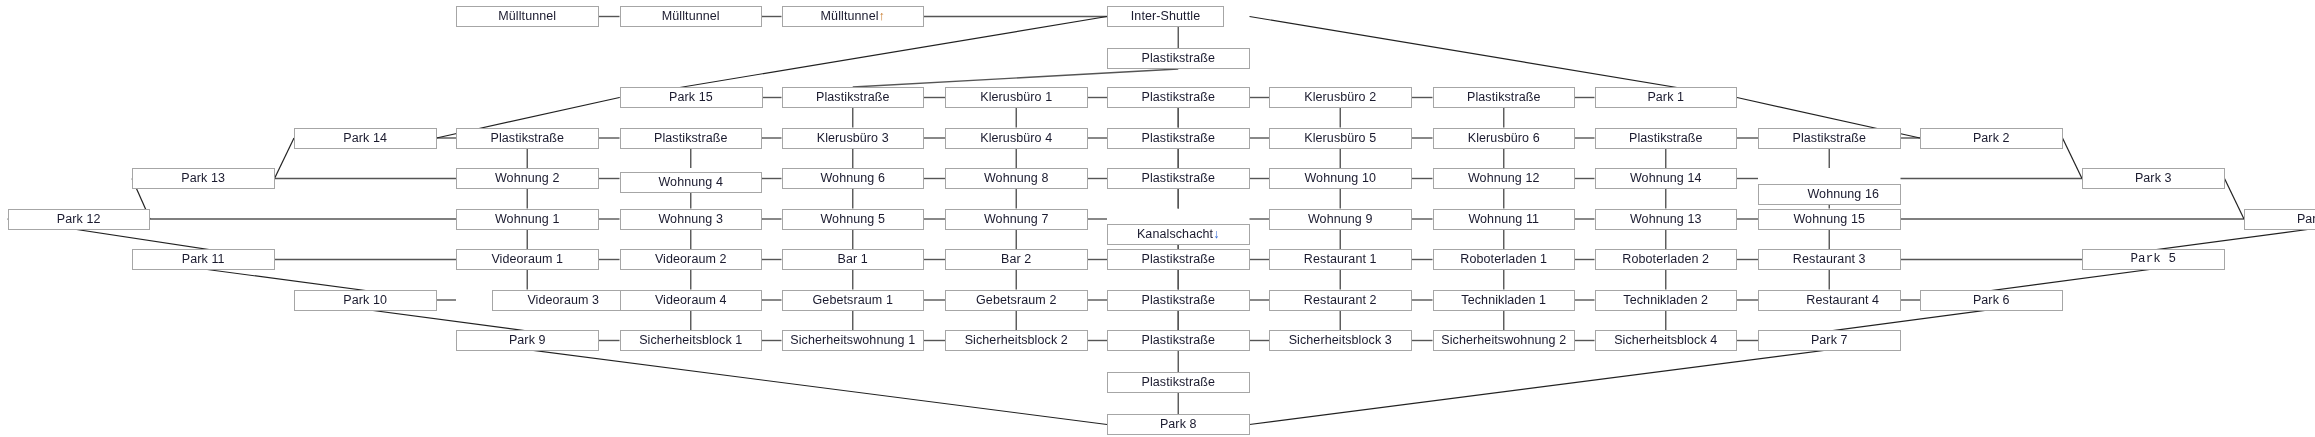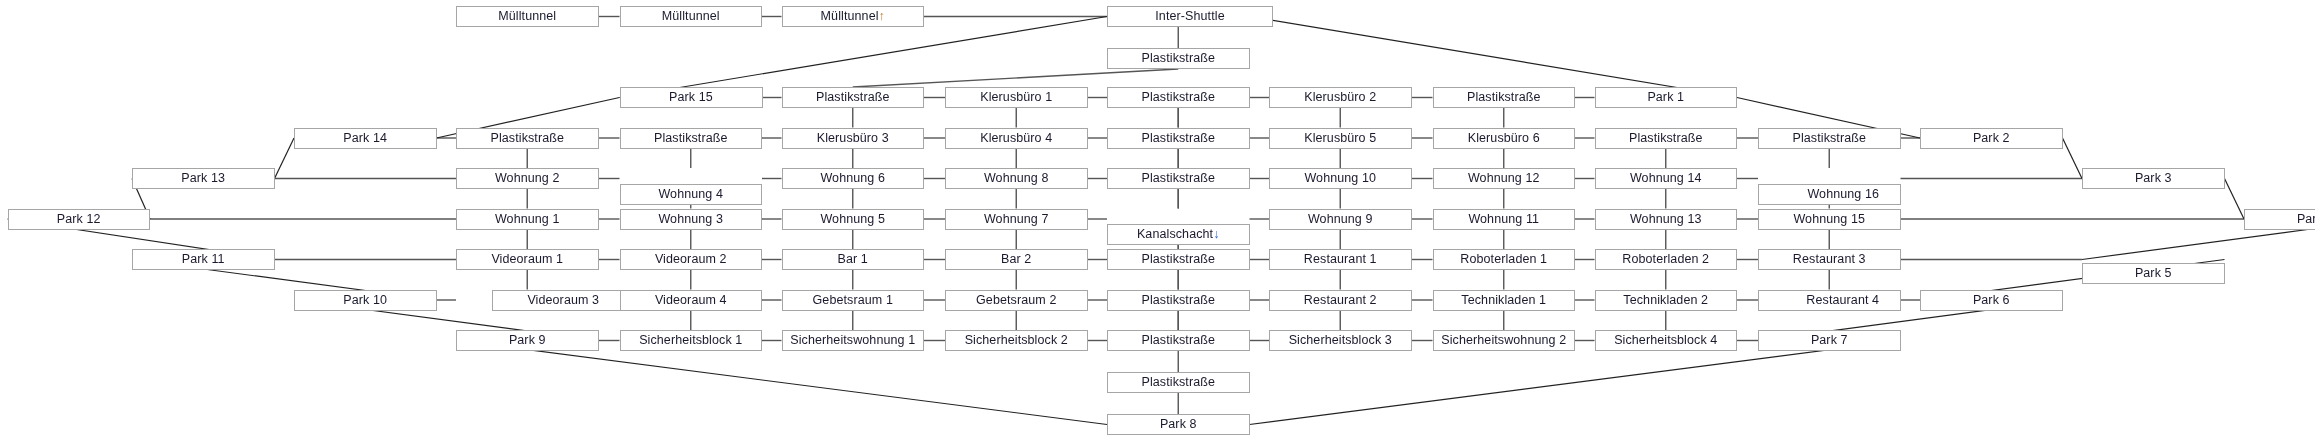--- a/index.html
+++ b/index.html
@@ -172,21 +172,21 @@
       <line x1="456" y1="340.5" x2="1107" y2="424.5" stroke="#222222" stroke-width="1.2"></line>
       <line x1="1900.5" y1="340.5" x2="1249.5" y2="424.5" stroke="#222222" stroke-width="1.2"></line>
     </svg>
   <div id="nodes">
       <div class="node" style="left: 456px; top: 6px; width: 142.5px;">Mülltunnel</div>
       <div class="node" style="left: 619.5px; top: 6px; width: 142.5px;">Mülltunnel</div>
       <div class="node" style="left: 781.5px; top: 6px; width: 142.5px;">
         <span>Mülltunnel </span>
         <span class="arrow-up">↑</span>
       </div>
-      <div class="node" style="left: 1107px; top: 6px; width: 166px;">Inter-Shuttle</div>
+      <div class="node" style="left: 1107px; top: 6px; width: 117px;">Inter-Shuttle</div>
       <div class="node" style="left: 1107px; top: 48px; width: 142.5px;">Plastikstraße</div>
       <div class="node" style="left: 619.5px; top: 87px; width: 143px;">Park 15</div>
       <div class="node" style="left: 781.5px; top: 87px; width: 142.5px;">Plastikstraße</div>
       <div class="node" style="left: 945px; top: 87px; width: 142.5px;">Klerusbüro 1</div>
       <div class="node" style="left: 1107px; top: 87px; width: 142.5px;">Plastikstraße</div>
       <div class="node" style="left: 1269px; top: 87px; width: 142.5px;">Klerusbüro 2</div>
       <div class="node" style="left: 1432.5px; top: 87px; width: 142.5px;">Plastikstraße</div>
       <div class="node" style="left: 1594.5px; top: 87px; width: 142.5px;">Park 1</div>
       <div class="node" style="left: 294px; top: 127.5px; width: 142.5px;">Park 14</div>
       <div class="node" style="left: 456px; top: 127.5px; width: 142.5px;">Plastikstraße</div>
@@ -194,21 +194,21 @@
       <div class="node" style="left: 781.5px; top: 127.5px; width: 142.5px;">Klerusbüro 3</div>
       <div class="node" style="left: 945px; top: 127.5px; width: 142.5px;">Klerusbüro 4</div>
       <div class="node" style="left: 1107px; top: 127.5px; width: 142.5px;">Plastikstraße</div>
       <div class="node" style="left: 1269px; top: 127.5px; width: 142.5px;">Klerusbüro 5</div>
       <div class="node" style="left: 1432.5px; top: 127.5px; width: 142.5px;">Klerusbüro 6</div>
       <div class="node" style="left: 1594.5px; top: 127.5px; width: 142.5px;">Plastikstraße</div>
       <div class="node" style="left: 1758px; top: 127.5px; width: 142.5px;">Plastikstraße</div>
       <div class="node" style="left: 1920px; top: 127.5px; width: 142.5px;">Park 2</div>
       <div class="node" style="left: 132px; top: 168px; width: 142.5px;">Park 13</div>
       <div class="node" style="left: 456px; top: 168px; width: 142.5px;">Wohnung 2</div>
-      <div class="node" style="left: 619.5px; top: 184px; width: 142.5px;">Wohnung 4</div>
+      <div class="node" style="left: 619.5px; top: 172px; width: 142.5px;">Wohnung 4</div>
       <div class="node" style="left: 781.5px; top: 168px; width: 142.5px;">Wohnung 6</div>
       <div class="node" style="left: 945px; top: 168px; width: 142.5px;">Wohnung 8</div>
       <div class="node" style="left: 1107px; top: 168px; width: 142.5px;">Plastikstraße</div>
       <div class="node" style="left: 1269px; top: 168px; width: 142.5px;">Wohnung 10</div>
       <div class="node" style="left: 1432.5px; top: 168px; width: 142.5px;">Wohnung 12</div>
       <div class="node" style="left: 1594.5px; top: 168px; width: 142.5px;">Wohnung 14</div>
       <div class="node" style="left: 1758px; top: 184px; width: 142.5px; padding-left: 28px;">Wohnung 16</div>
       <div class="node" style="left: 2082px; top: 168px; width: 142.5px;">Park 3</div>
       <div class="node" style="left: 7.5px; top: 208.5px; width: 142.5px;">Park 12</div>
       <div class="node" style="left: 456px; top: 208.5px; width: 142.5px;">Wohnung 1</div>
@@ -227,21 +227,21 @@
       <div class="node" style="left: 132px; top: 249px; width: 142.5px;">Park 11</div>
       <div class="node" style="left: 456px; top: 249px; width: 142.5px;">Videoraum 1</div>
       <div class="node" style="left: 619.5px; top: 249px; width: 142.5px;">Videoraum 2</div>
       <div class="node" style="left: 781.5px; top: 249px; width: 142.5px;">Bar 1</div>
       <div class="node" style="left: 945px; top: 249px; width: 142.5px;">Bar 2</div>
       <div class="node" style="left: 1107px; top: 249px; width: 142.5px;">Plastikstraße</div>
       <div class="node" style="left: 1269px; top: 249px; width: 142.5px;">Restaurant 1</div>
       <div class="node" style="left: 1432.5px; top: 249px; width: 142.5px;">Roboterladen 1</div>
       <div class="node" style="left: 1594.5px; top: 249px; width: 142.5px;">Roboterladen 2</div>
       <div class="node" style="left: 1758px; top: 249px; width: 142.5px;">Restaurant 3</div>
-      <div class="node" style="left: 2082px; top: 263px; width: 142.5px;">Park 5</div>
+      <div class="node" style="left: 2082px; top: 249px; width: 142.5px; font-family: Liberation Mono, monospace;">Park 5</div>
       <div class="node" style="left: 294px; top: 289.5px; width: 142.5px;">Park 10</div>
       <div class="node" style="left: 456px; top: 289.5px; width: 142.5px; margin-left: 36px;">Videoraum 3</div>
       <div class="node" style="left: 619.5px; top: 289.5px; width: 142.5px;">Videoraum 4</div>
       <div class="node" style="left: 781.5px; top: 289.5px; width: 142.5px;">Gebetsraum 1</div>
       <div class="node" style="left: 945px; top: 289.5px; width: 142.5px;">Gebetsraum 2</div>
       <div class="node" style="left: 1107px; top: 289.5px; width: 142.5px;">Plastikstraße</div>
       <div class="node" style="left: 1269px; top: 289.5px; width: 142.5px;">Restaurant 2</div>
       <div class="node" style="left: 1432.5px; top: 289.5px; width: 142.5px;">Technikladen 1</div>
       <div class="node" style="left: 1594.5px; top: 289.5px; width: 142.5px;">Technikladen 2</div>
       <div class="node" style="left: 1758px; top: 289.5px; width: 142.5px; padding-left: 27px;">Restaurant 4</div>

